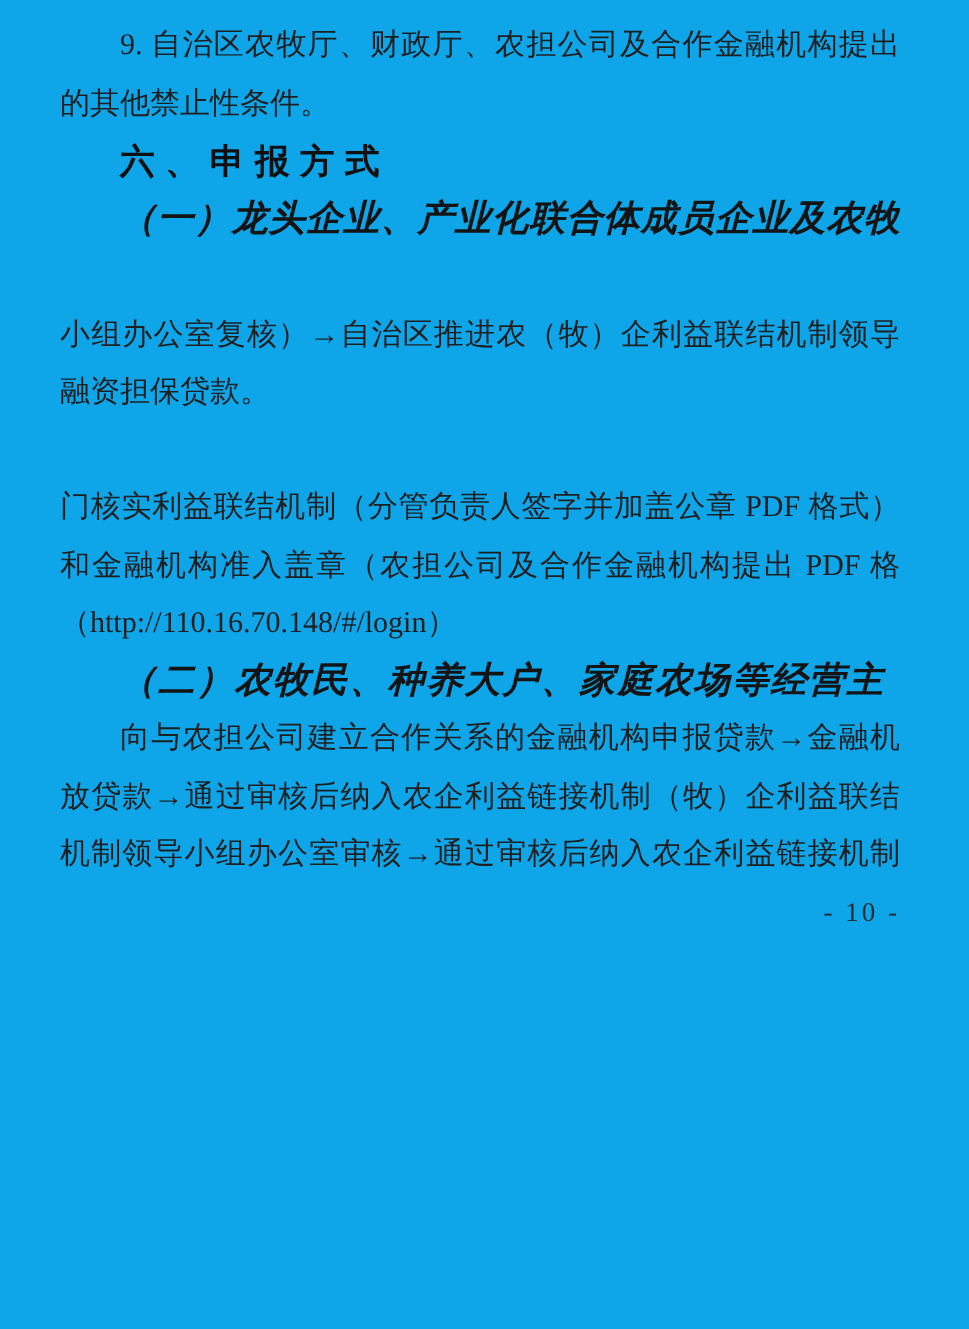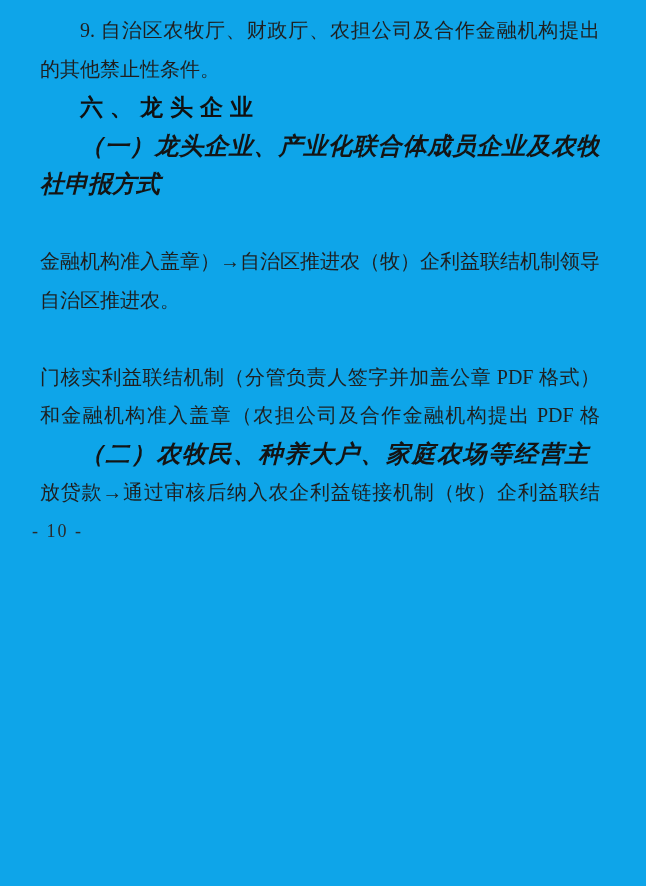--- a/index.html
+++ b/index.html
@@ -48,47 +48,49 @@
   .sp {
     letter-spacing: 1.5px;
   }
   .pageno {
     margin-top: 4px;
     margin-left: -8px;
     font-size: 18px;
     line-height: 30px;
     letter-spacing: 2px;
     color: #2a2a2a;
-    text-align: left;
+    text-align: right;
   }
 </style>
 </head>
 <body>
 
 <div class="page">
 
   <div class="ln ind just">9. 自治区农牧厅、财政厅、农担公司及合作金融机构提出</div>
   <div class="ln">的其他禁止性条件。</div>
 
-  <div class="ln hei ind">六、龙头企业</div>
+  <div class="ln hei ind">六、申报方式</div>
 
   <div class="ln kai ind just">（一）龙头企业、产业化联合体成员企业及农牧民专业合作</div>
-  <div class="ln kai">社申报方式</div>
 
   <div class="ln ind just">
     
   </div>
-  <div class="ln just">金融机构准入盖章）→自治区推进农（牧）企利益联结机制领导</div>
-  <div class="ln">自治区推进农。</div>
+  <div class="ln just">小组办公室复核）→自治区推进农（牧）企利益联结机制领导</div>
+  <div class="ln">融资担保贷款。</div>
 
   <div class="ln ind just">
     
   </div>
   <div class="ln just">门核实利益联结机制（分管负责人签字并加盖公章 PDF 格式）</div>
   <div class="ln just">和金融机构准入盖章（农担公司及合作金融机构提出 PDF 格式）</div>
+  <div class="ln">（http://110.16.70.148/#/login）</div>
 
   <div class="ln kai ind sp">（二）农牧民、种养大户、家庭农场等经营主体申报方式</div>
 
+  <div class="ln ind just">向与农担公司建立合作关系的金融机构申报贷款→金融机</div>
   <div class="ln just">放贷款→通过审核后纳入农企利益链接机制（牧）企利益联结</div>
+  <div class="ln just">机制领导小组办公室审核→通过审核后纳入农企利益链接机制</div>
 
   <div class="pageno">- 10 -</div>
 
 </div>
 
 </body></html>

